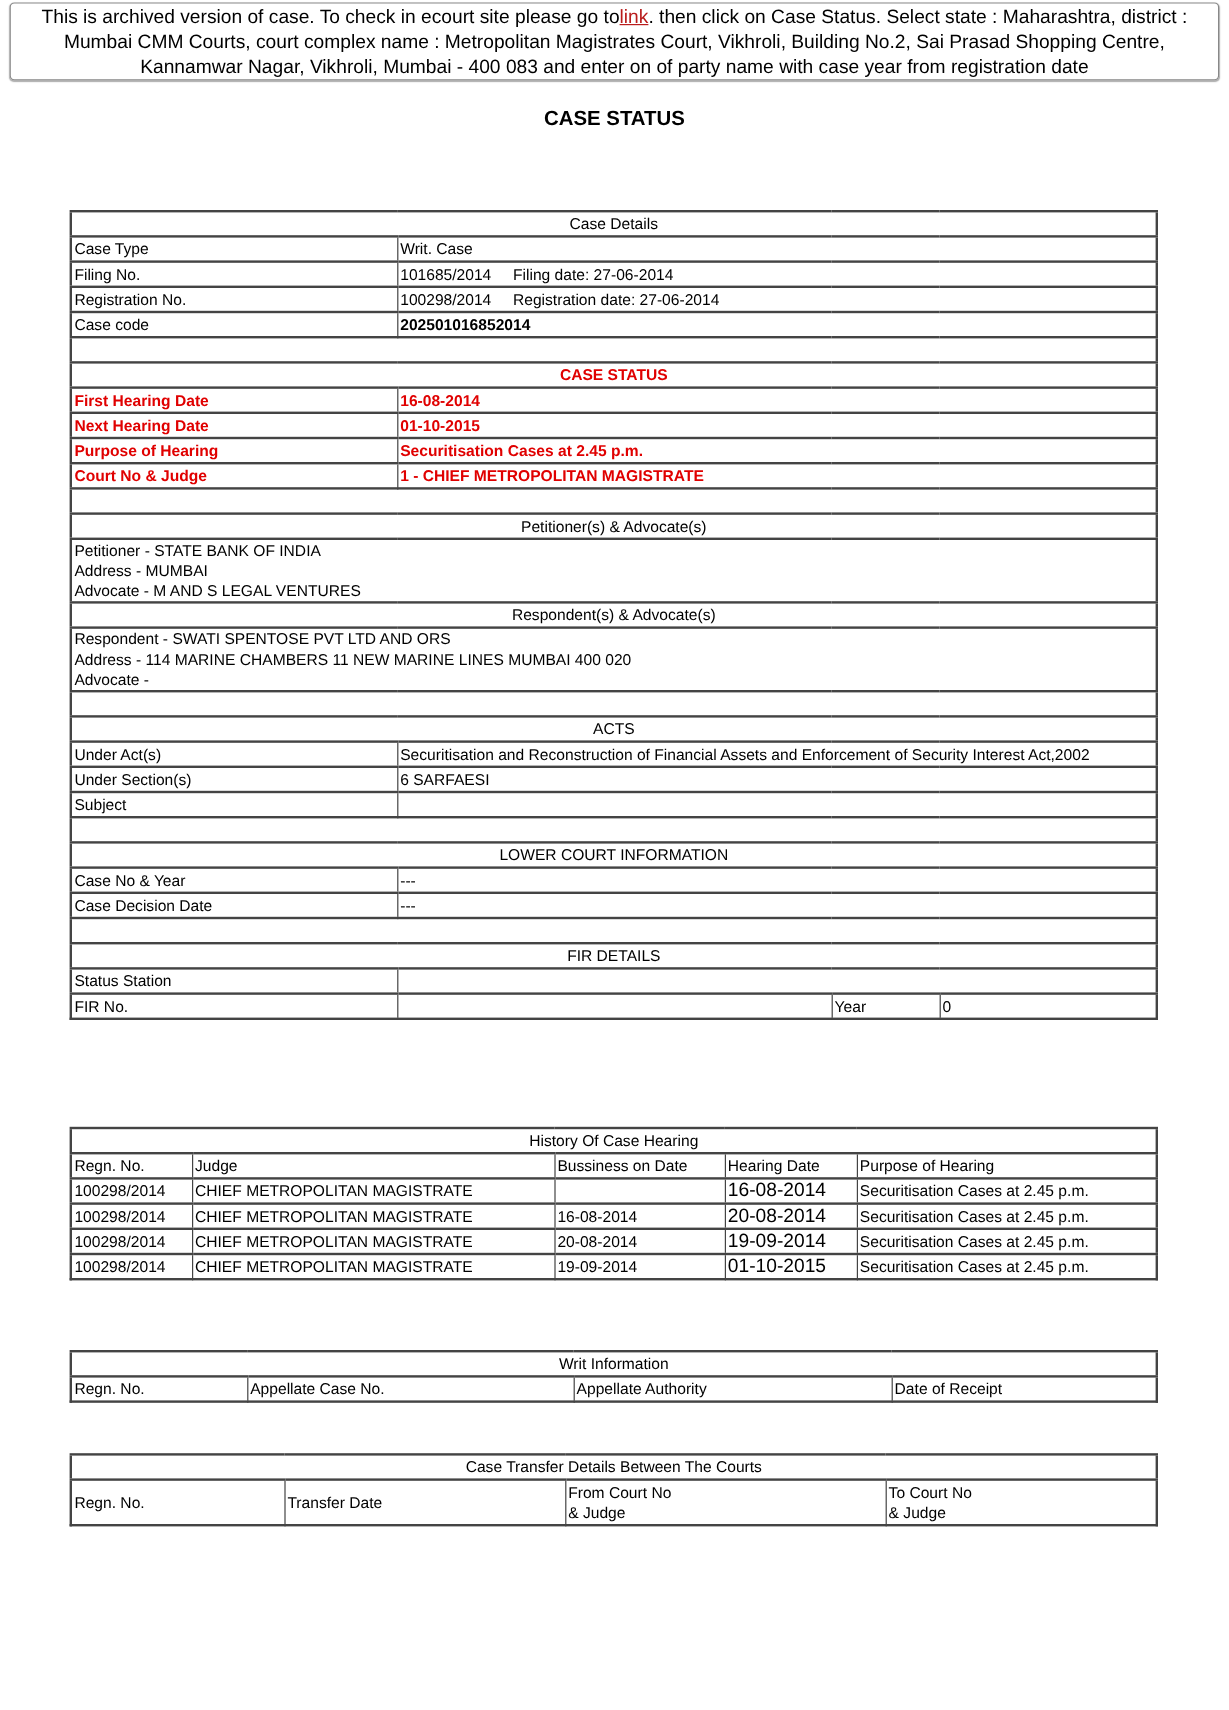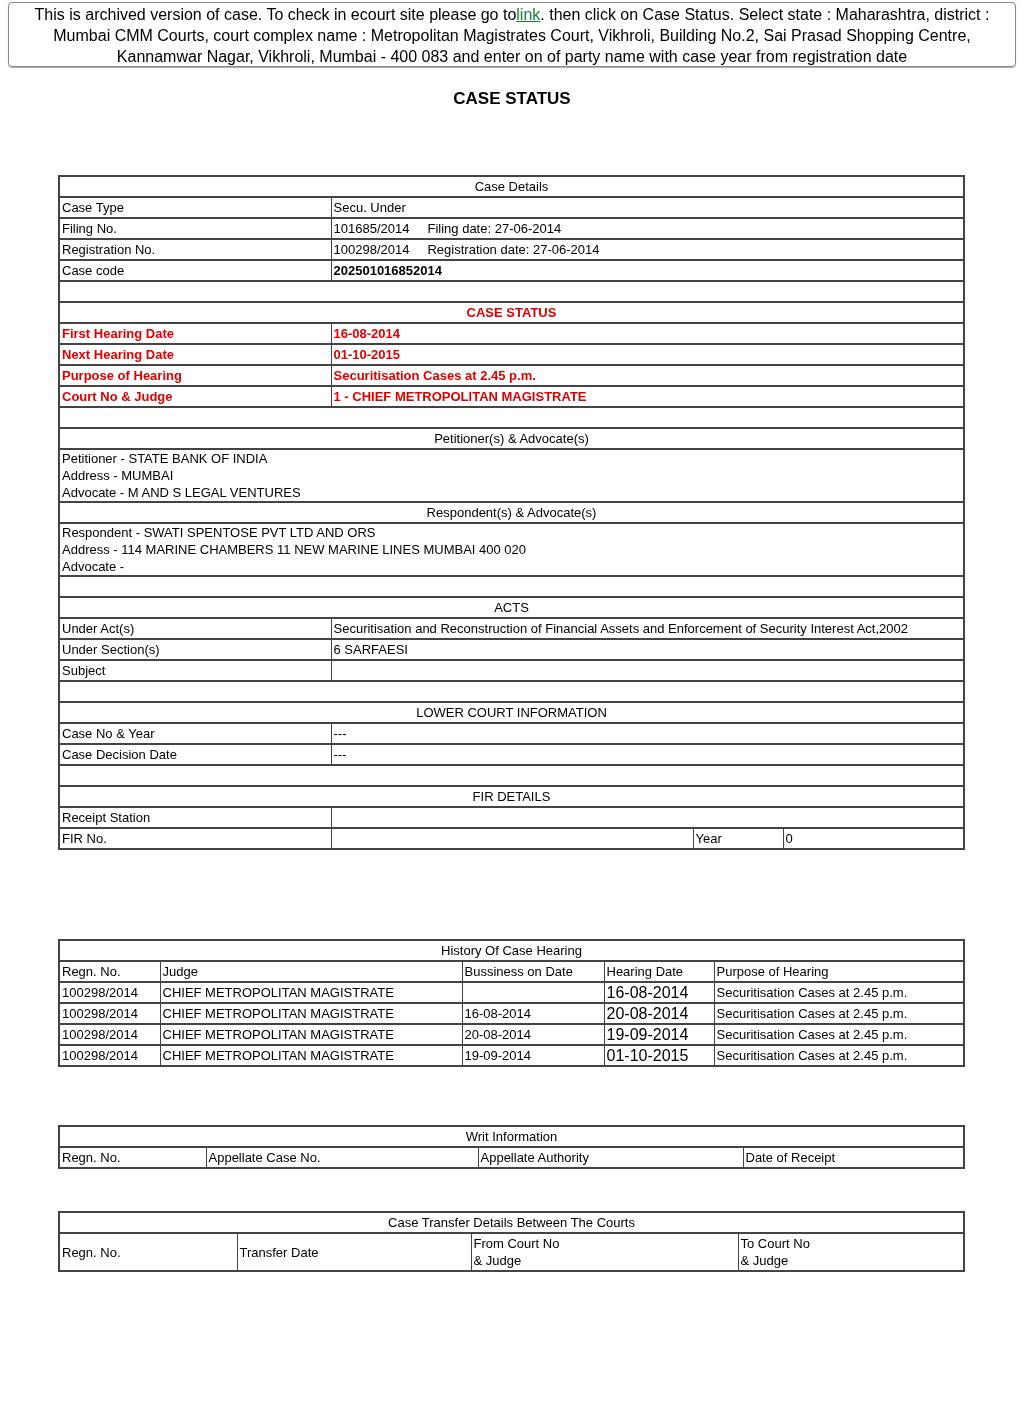--- a/index.html
+++ b/index.html
@@ -8,21 +8,21 @@
     width: 1024px; height: 1425px; position: relative;
     font-family: "Liberation Sans", sans-serif; color: #000;
   }
   .notice {
     position: absolute; left: 8px; top: 2px; width: 1008px; height: 65px;
     border: 1px solid #888; border-radius: 4px;
     box-shadow: 0 1px 1px #aaa;
     font-size: 16px; line-height: 21px; text-align: center;
     padding: 1px 6px 0 6px;
   }
-  .notice a { color: #15803d; text-decoration: underline; }
+  .notice a { color: #b91c1c; text-decoration: underline; }
   .page-title {
     position: absolute; left: 0; top: 89px; width: 1024px; text-align: center;
     font-size: 17px; font-weight: bold;
   }
   table.grid {
     position: absolute; left: 58px; width: 907px;
     border-collapse: collapse; table-layout: fixed;
     border: 2px solid #444;
     font-size: 13px;
   }
@@ -58,21 +58,21 @@
       <col style="width:362px">
       <col style="width:90px">
       <col>
     </colgroup>
   <tbody>
       <tr>
         <td colspan="4" class="hdr">Case Details</td>
       </tr>
   <tr>
         <td>Case Type</td>
-        <td colspan="3">Secu. Under</td>
+        <td colspan="3">Writ. Case</td>
       </tr>
   <tr>
         <td>Filing No.</td>
         <td colspan="3" style="white-space:pre">101685/2014     Filing date: 27-06-2014</td>
       </tr>
   <tr>
         <td>Registration No.</td>
         <td colspan="3" style="white-space:pre">100298/2014     Registration date: 27-06-2014</td>
       </tr>
   <tr>
@@ -161,21 +161,21 @@
         <td colspan="3">---</td>
       </tr>
   <tr class="empty dbl">
         <td colspan="4"></td>
       </tr>
 
   <tr>
         <td colspan="4" class="hdr">FIR DETAILS</td>
       </tr>
   <tr>
-        <td>Receipt Station</td>
+        <td>Status Station</td>
         <td colspan="3"></td>
       </tr>
   <tr>
         <td>FIR No.</td>
         <td></td>
         <td>Year</td>
         <td>0</td>
       </tr>
 </tbody>
   </table>

